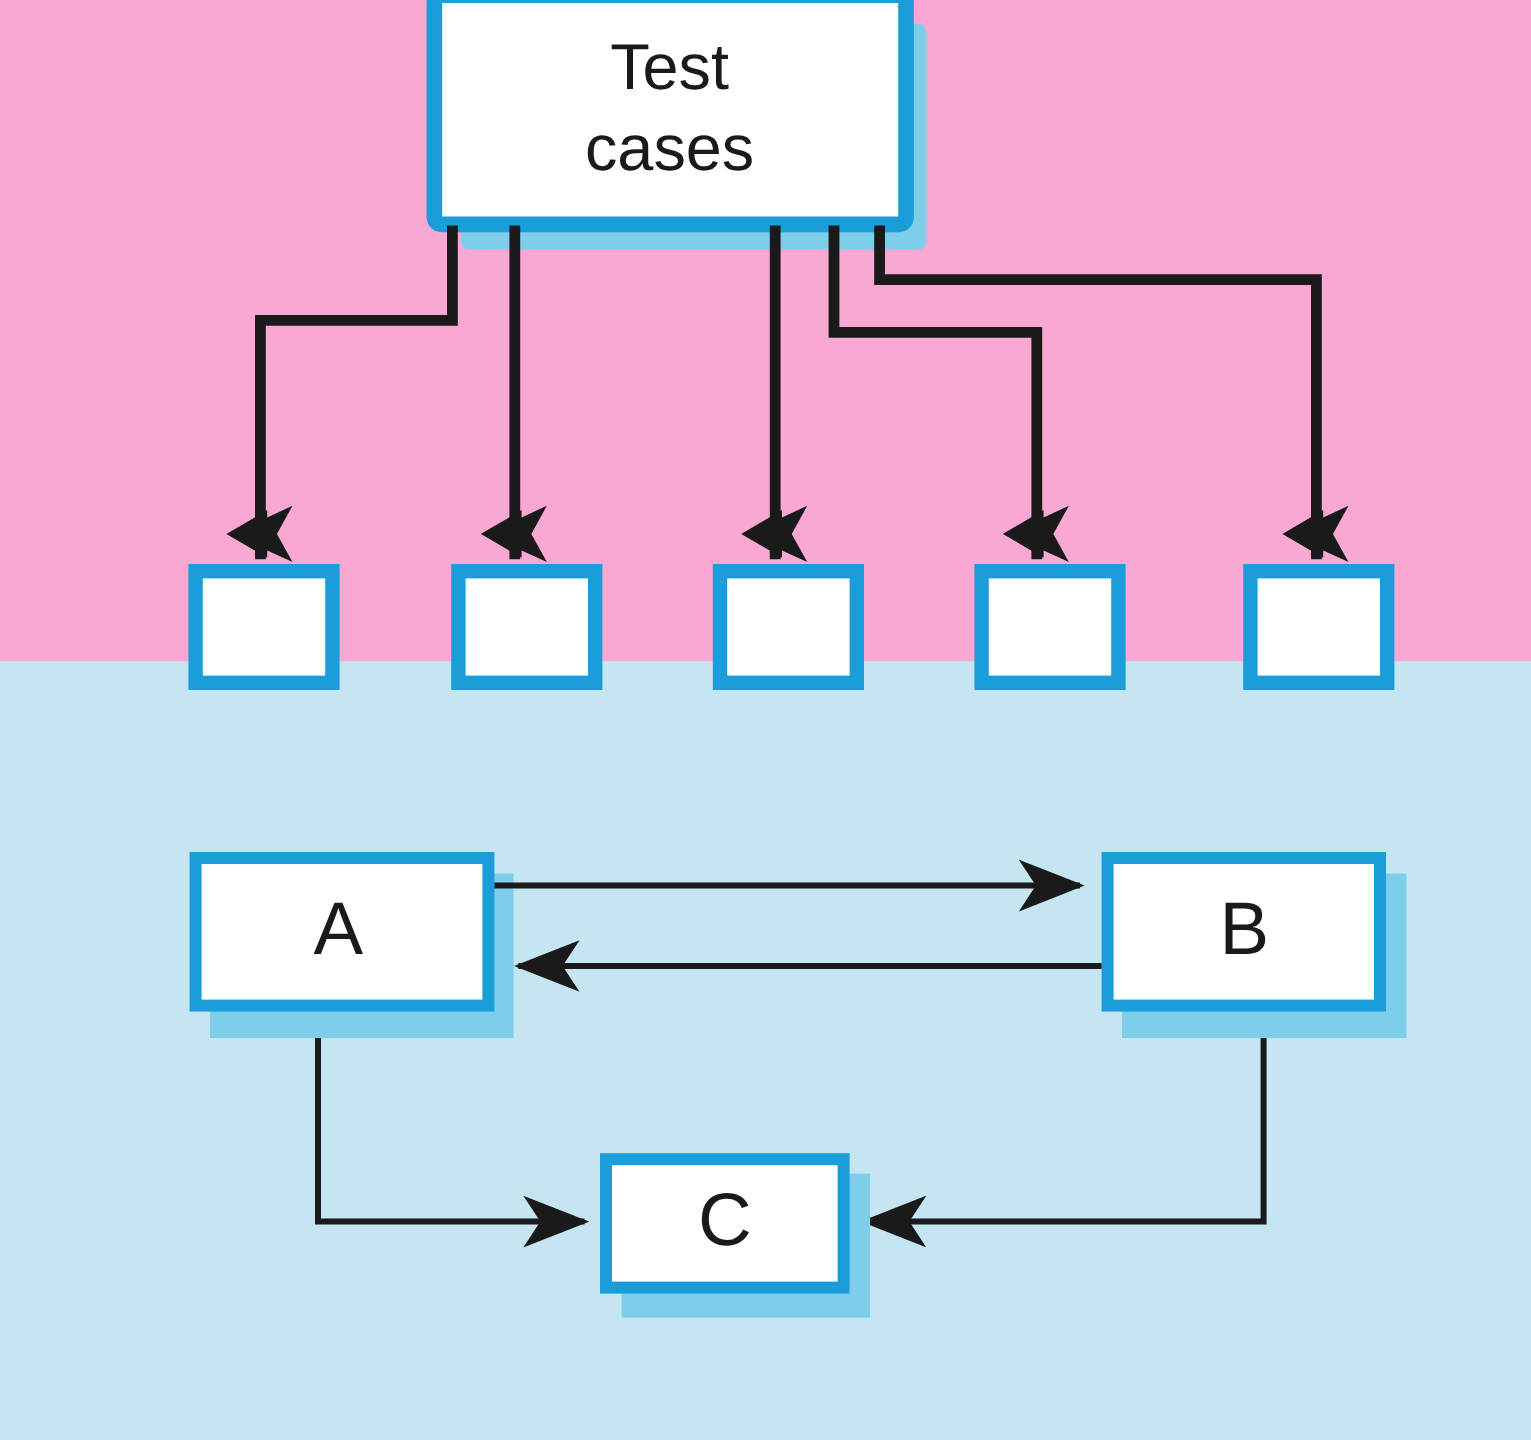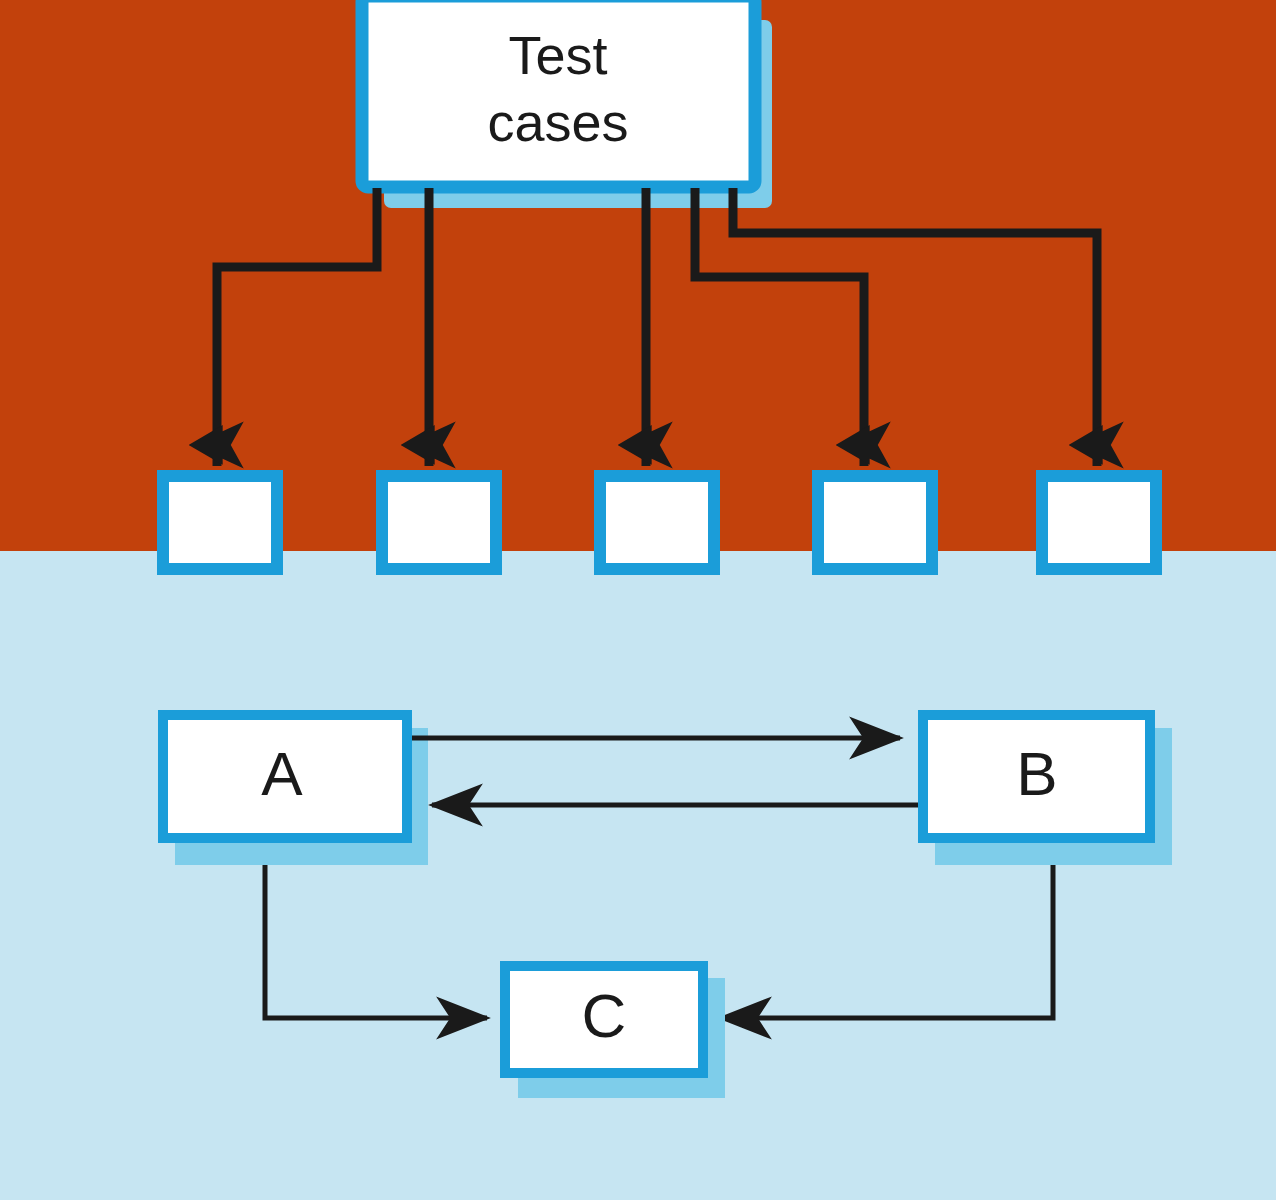--- a/index.html
+++ b/index.html
@@ -9,21 +9,21 @@
     background: #ffffff;
   }
   body {
     font-family: "Liberation Sans", "DejaVu Sans", sans-serif;
   }
   #stage {
     position: relative;
     width: 1276px;
     height: 1200px;
     overflow: hidden;
-    background: #c2410c;
+    background: #f9a8d4;
   }
   #stage svg {
     position: absolute;
     top: 0;
     left: 0;
     width: 1276px;
     height: 1200px;
     display: block;
   }
   .box-label {

